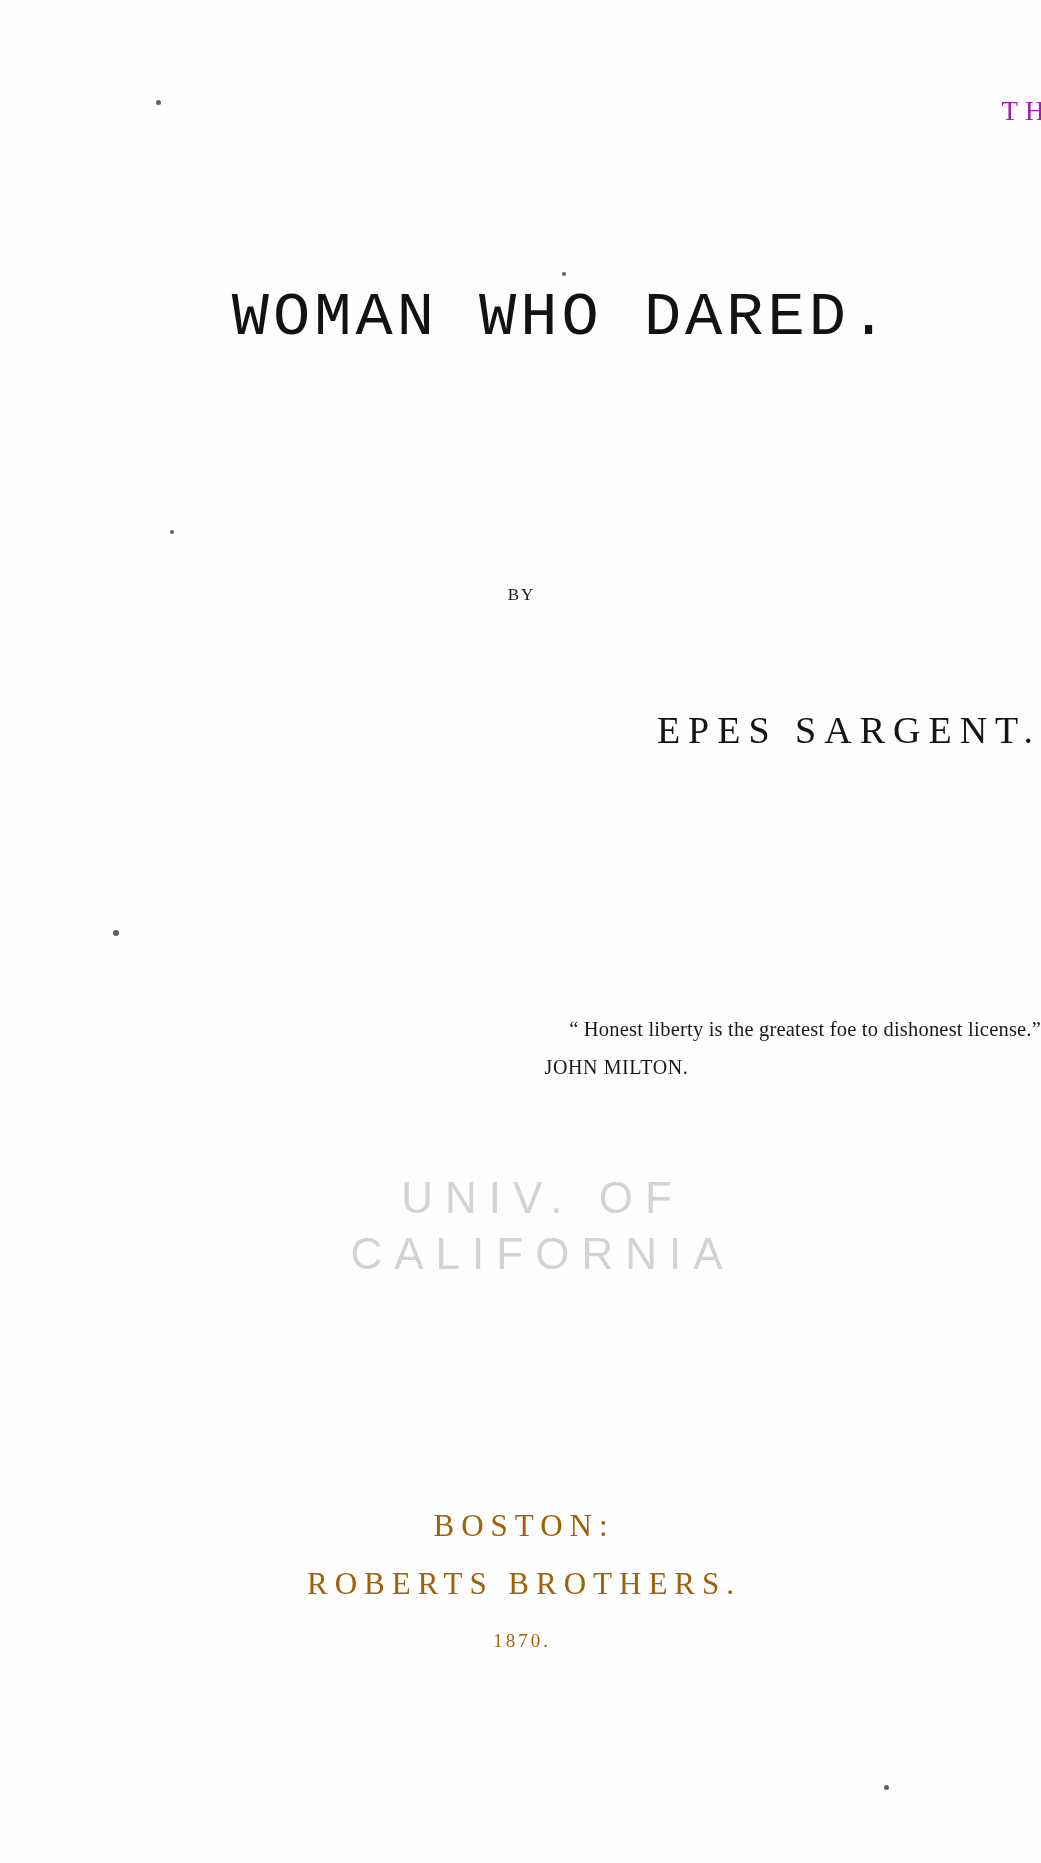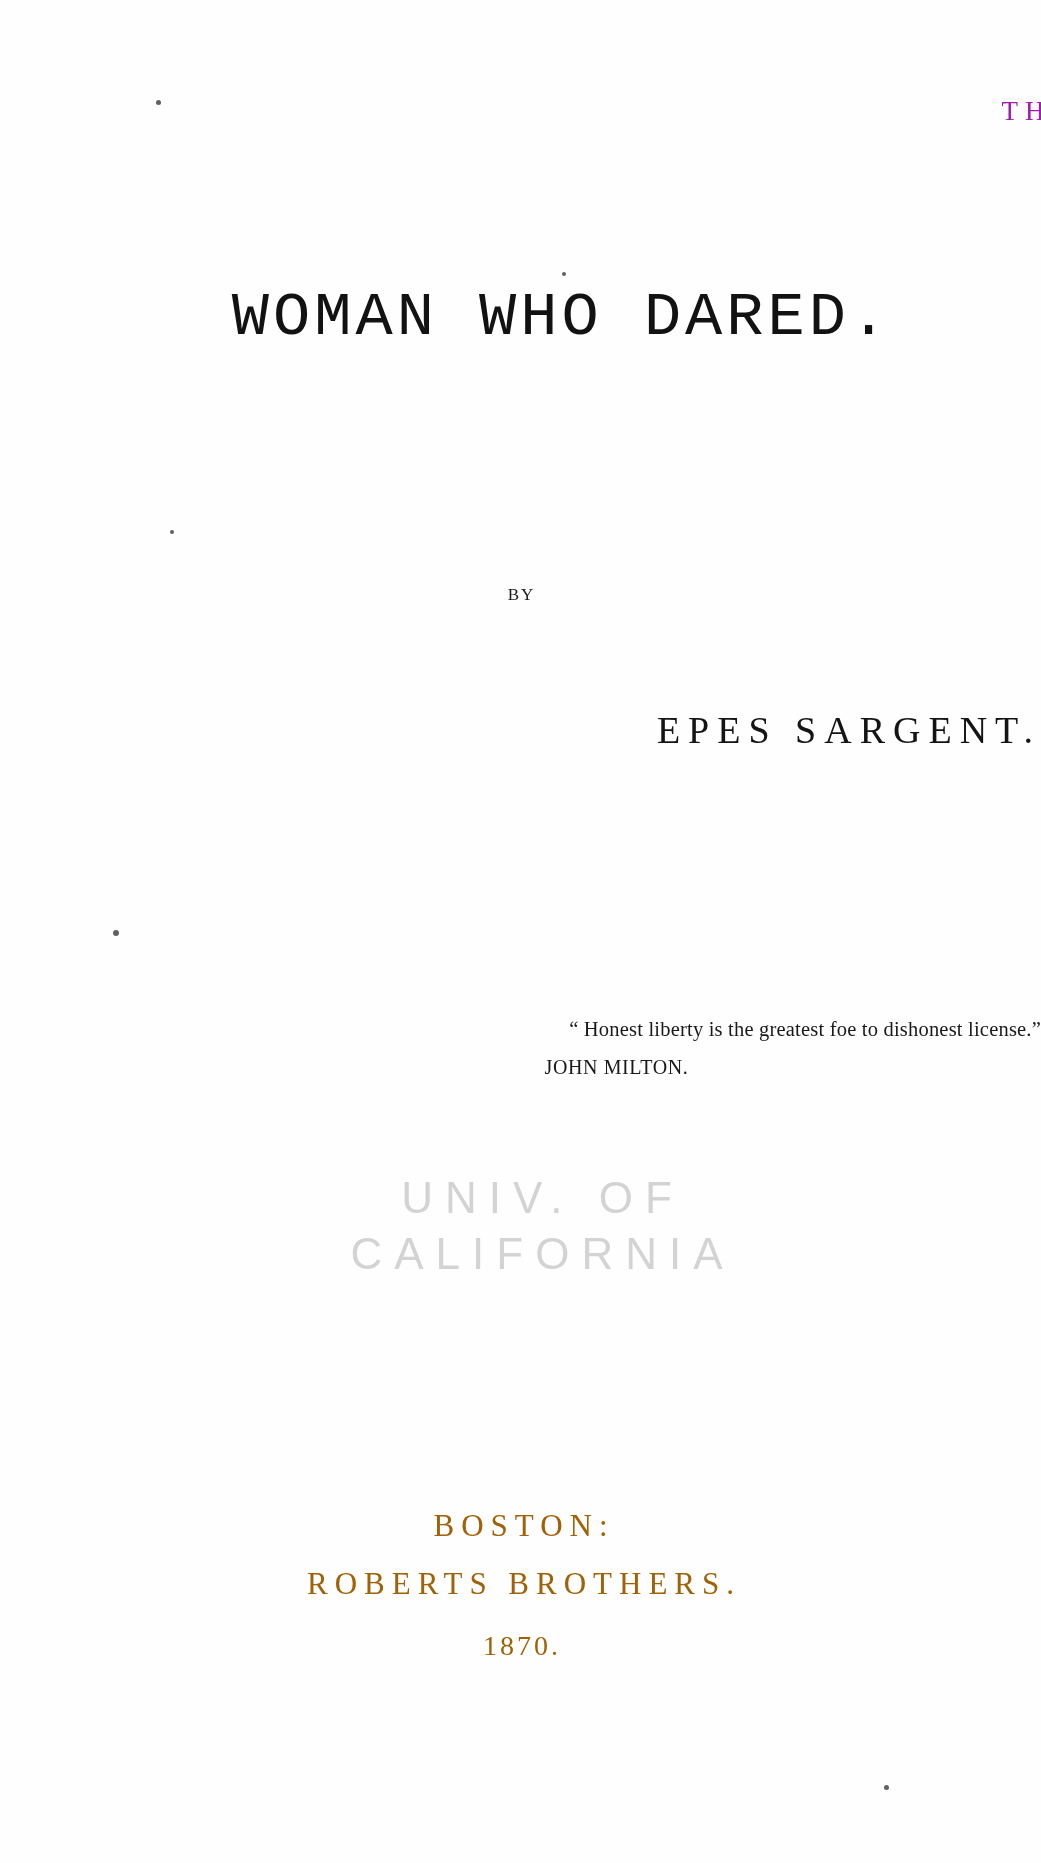--- a/index.html
+++ b/index.html
@@ -133,21 +133,21 @@
     text-indent: 7px;
   }
   .imprint-pub {
     top: 1566px;
     font-size: 31px;
     letter-spacing: 7px;
     text-indent: 7px;
   }
   .imprint-year {
     top: 1630px;
-    font-size: 28px;
+    font-size: 19px;
     letter-spacing: 3px;
     text-indent: 3px;
   }
 </style>
 </head>
 <body>
 
 <div class="page">
 
   <div class="speck" style="top:100px;left:156px;width:5px;height:5px;"></div>

